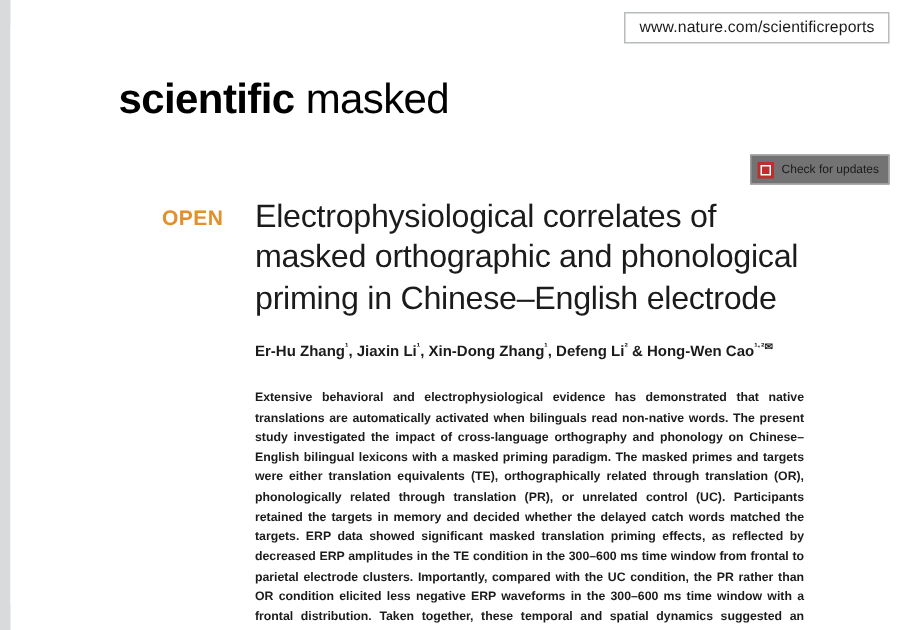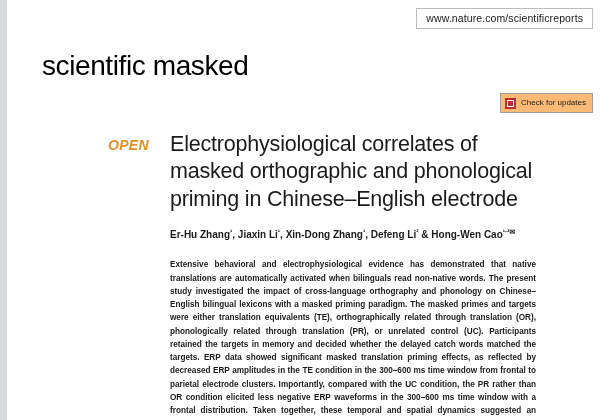--- a/index.html
+++ b/index.html
@@ -49,32 +49,33 @@
   .masthead {
     position: absolute;
     left: 35px;
     top: 52px;
     font-size: 28px;
     line-height: 1;
     color: #000000;
     letter-spacing: -0.4px;
   }
   .masthead .bold {
-    font-weight: normal;
+    font-weight: bold;
+    margin-left: 37px;
   }
   .masthead .light {
     font-weight: normal;
   }
   
   .updates-badge {
     position: absolute;
     right: 14px;
-    top: 93px;
+    top: 103px;
     border: 1px solid #9b9fa2;
-    background: #fdba74;
+    background: #737373;
     height: 18px;
     display: flex;
     align-items: center;
     padding: 0 6px 0 4px;
     gap: 5px;
   }
   .updates-badge .logo {
     width: 11px;
     height: 11px;
     background: #b8312f;
@@ -99,21 +100,20 @@
   }
   
   .open-label {
     position: absolute;
     left: 101px;
     top: 137px;
     color: #e38f2c;
     font-size: 14px;
     font-weight: bold;
     letter-spacing: 0.3px;
-    font-style: italic;
   }
   
   .article {
     position: absolute;
     left: 163px;
     top: 131px;
     width: 370px;
   }
   .title {
     font-size: 21.5px;

